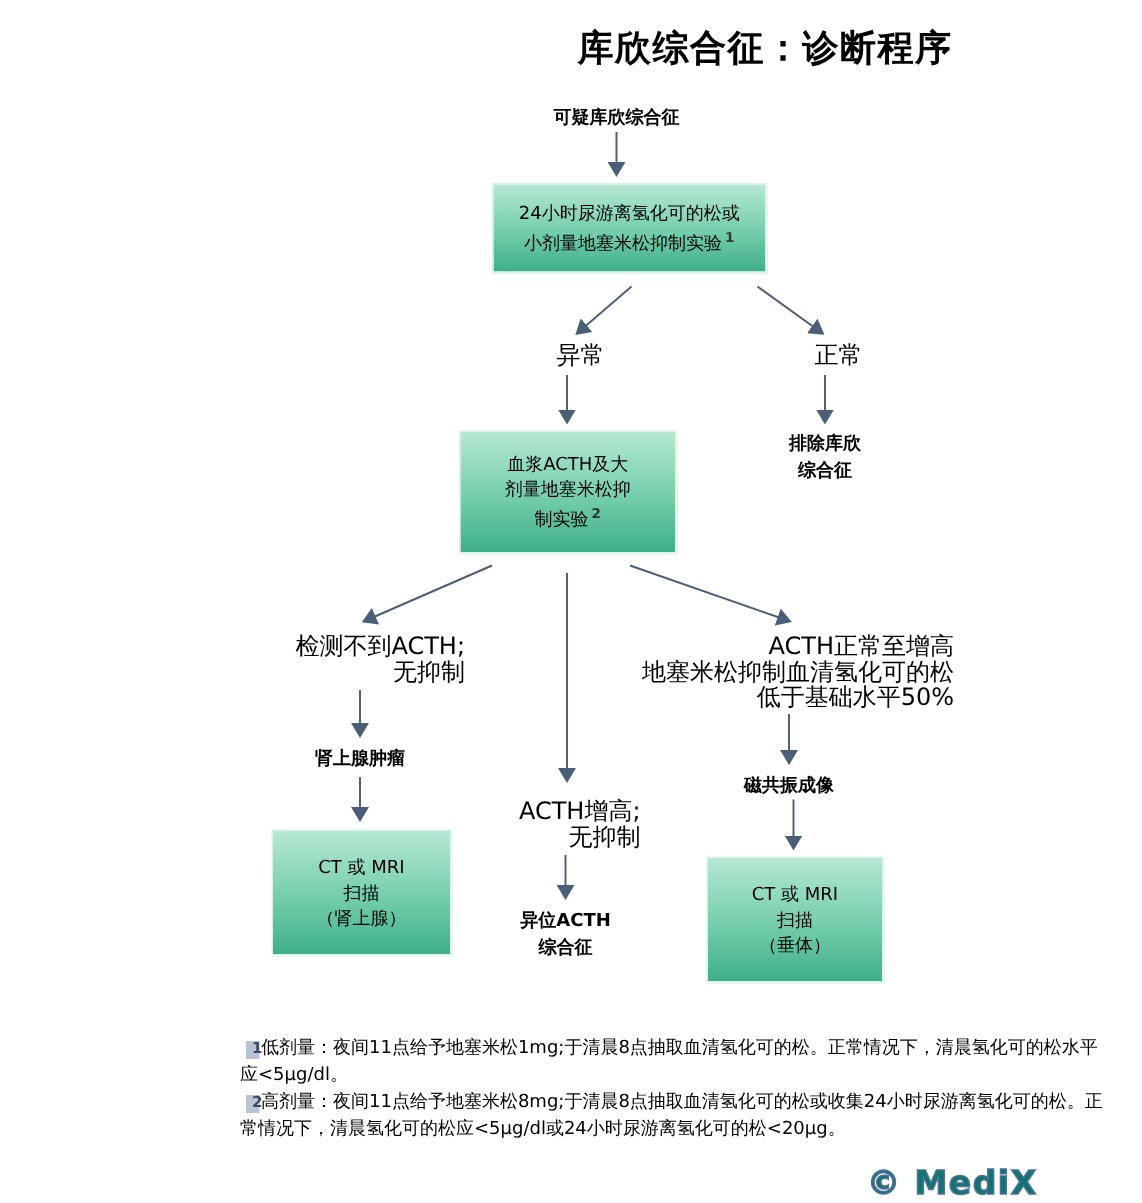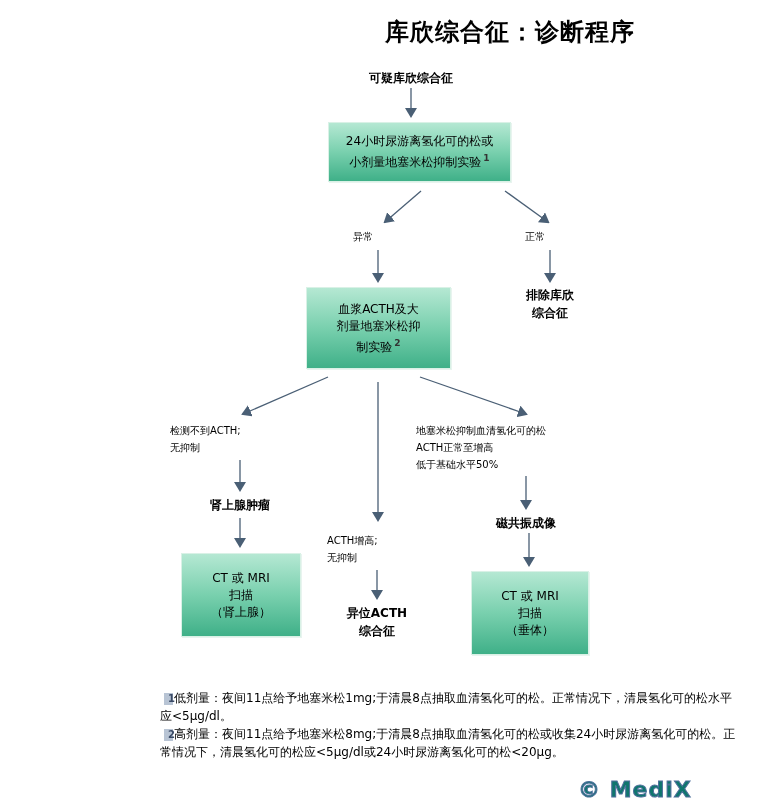--- a/index.html
+++ b/index.html
@@ -3,21 +3,21 @@
 <meta charset="utf-8">
 <style>
   html, body { margin: 0; padding: 0; background: #ffffff; }
   body { width: 761px; height: 802px; position: relative; overflow: hidden;
          font-family: "DejaVu Sans", sans-serif; color: #000; }
   .abs { position: absolute; }
   .title { left: 0; width: 635px; top: 16px; text-align: right; font-size: 24px; font-weight: bold;
            font-family: "DejaVu Serif", serif; letter-spacing: 1px; }
   .title span { margin-left: 120px; }
   .bold { font-weight: bold; font-size: 12px; text-align: center; line-height: 18px; }
-  .plain { font-size: 10px; text-align: left; line-height: 17px; }
+  .plain { font-size: 16px; text-align: right; line-height: 17px; }
   .box { position: absolute; background: linear-gradient(to bottom, #b5e8d3 0%, #79d0ae 50%, #3fb088 100%);
          border: 1px solid #d9f1e6; display: flex; align-items: center; justify-content: center;
          text-align: center; font-size: 12px; line-height: 17px; box-sizing: border-box;
          box-shadow: 1px 1px 0 #e8f4ef; }
   .box sup { font-size: 9px; font-weight: bold; color: #333; vertical-align: 5px; margin-left: 2px; }
   svg.arrows { position: absolute; left: 0; top: 0; width: 761px; height: 802px; pointer-events: none; }
   .notes { left: 160px; top: 689px; width: 580px; font-size: 12px; line-height: 18px; }
   .notes .num { display: inline-block; background: #b8c4d4; color: #3a4a66; font-weight: bold;
                 font-size: 10px; width: 9px; height: 12px; line-height: 12px; text-align: center; margin-right: 1px; }
   .notes .abbr { font-weight: bold; }
@@ -77,22 +77,22 @@
     <div><span>制实验</span><sup>2</sup></div>
   </div>
 </div>
 
 <div class="abs plain" style="left:170px; top:422px; width:140px;">
   <div>检测不到ACTH;</div>
   <div>无抑制</div>
 </div>
 
 <div class="abs plain" style="left:416px; top:422px; width:220px;">
+  <div>ACTH正常至增高</div>
   <div>地塞米松抑制血清氢化可的松</div>
-  <div>ACTH正常至增高</div>
   <div>低于基础水平50%</div>
 </div>
 
 <div class="abs bold" style="left:190px; top:496px; width:100px;">肾上腺肿瘤</div>
 
 <div class="abs bold" style="left:476px; top:514px; width:100px;">磁共振成像</div>
 
 <div class="abs plain" style="left:327px; top:532px; width:100px;">
   <div>ACTH增高;</div>
   <div>无抑制</div>

